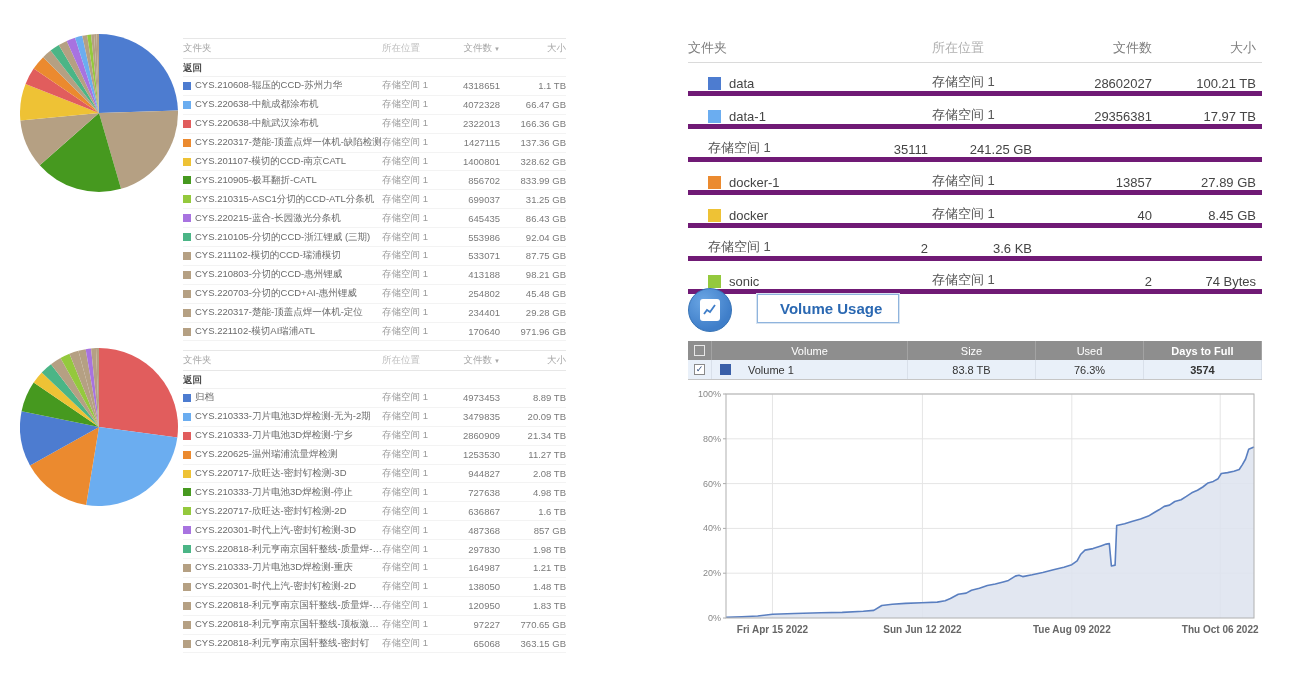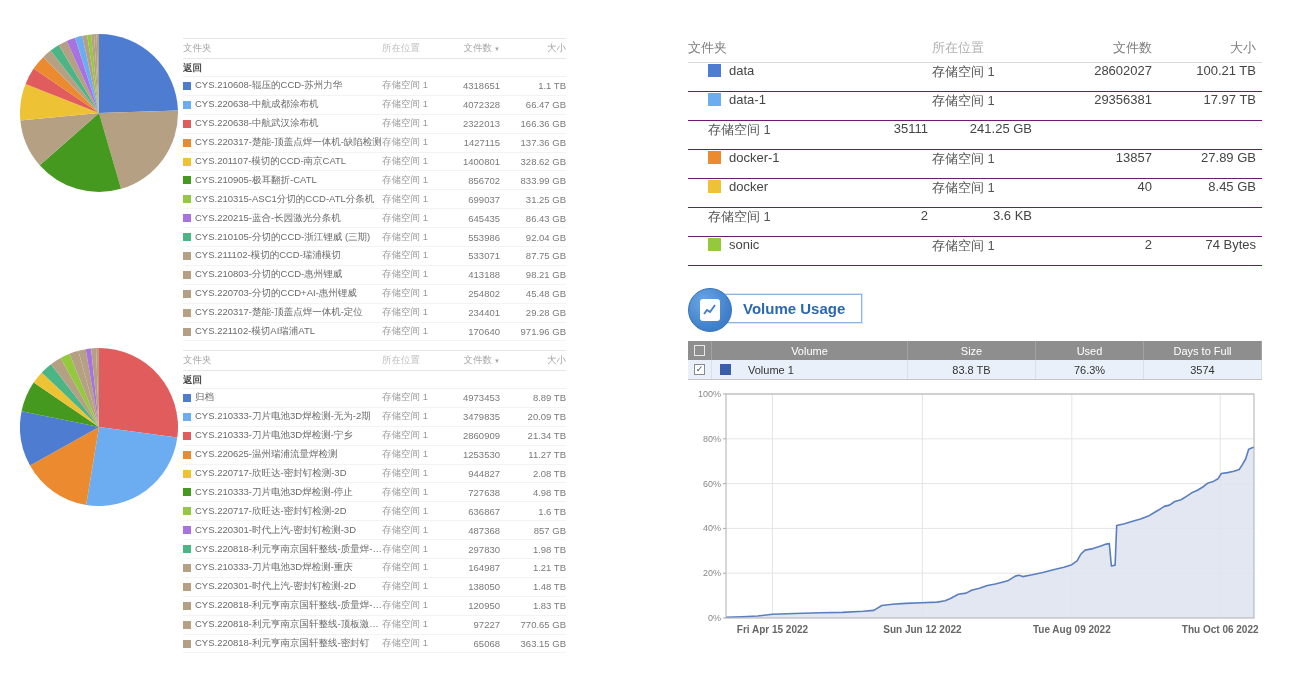--- a/index.html
+++ b/index.html
@@ -22,50 +22,50 @@
   .ft-count{width:56px;flex:none;text-align:right;color:#7a7a7a;}
   .ft-size{width:66px;flex:none;text-align:right;color:#7a7a7a;}
   .ft-head .ft-name{color:#a6a6a6;}
   .ft-head .ft-loc{color:#bdbdbd;}
   .ft-head .ft-count,.ft-head .ft-size{color:#a6a6a6;}
   .sort-arrow{font-size:6px;margin-left:2px;color:#a6a6a6;}
 
   
   .rtable{font-size:13px;}
   .rt-head{display:flex;align-items:center;height:28px;border-bottom:1px solid #dadada;color:#7d7d7d;}
-  .rt-row{display:flex;align-items:flex-start;height:28px;border-bottom:1px solid #701a75;color:#454545;padding-left:20px;}
+  .rt-row{display:flex;align-items:flex-end;height:28px;border-bottom:5px solid #701a75;color:#454545;padding-left:20px;}
   .rt-name{flex:1;display:flex;align-items:center;gap:8px;min-width:0;}
   .chip-b{width:13px;height:13px;flex:none;}
   .rt-loc{width:125px;flex:none;color:#555;}
   .rt-head .rt-loc{color:#b0b0b0;}
   .rt-count{width:95px;flex:none;text-align:right;}
   .rt-size{width:104px;flex:none;text-align:right;padding-right:6px;}
 
   
   .vu-icon{width:42px;height:42px;border-radius:50%;
     background:radial-gradient(circle at 35% 30%,#6aa6e4,#3f7ec9 70%);
     border:1px solid #3572b5;display:flex;align-items:center;justify-content:center;z-index:2;}
   .vu-doc{width:20px;height:22px;background:#fff;border-radius:3px;display:flex;align-items:center;justify-content:center;}
   .vu-titlebox{border:1px solid #8fb4dd;box-shadow:0 0 0 1px #d7e4f2;background:#fff;
-    padding:5px 16px 5px 22px;font-size:15px;font-weight:bold;color:#2a68b2;}
+    padding:5px 16px 5px 22px;font-size:15px;font-weight:bold;color:#2a68b2;margin-left:37px;}
   .vu-dl{font-size:11px;color:#2e6fc0;text-decoration:underline;display:flex;align-items:center;gap:3px;}
   .dl-circle{width:13px;height:13px;border-radius:50%;background:#2f78c8;color:#fff;font-size:9px;
     display:flex;align-items:center;justify-content:center;text-decoration:none;}
 
   
   .vtable{font-size:11px;border-radius:14px;}
   .vt-head{display:flex;height:19px;background:#8e8e8e;color:#fff;}
   .vt-head .cell{display:flex;align-items:center;justify-content:center;border-right:1px solid #a3a3a3;box-sizing:border-box;}
   .vt-row{display:flex;height:19px;background:#e9f0f9;border-bottom:1px solid #c6c6c6;color:#333;}
   .vt-row .cell{display:flex;align-items:center;justify-content:center;border-right:1px solid #d9e0ea;box-sizing:border-box;}
   .c-cb{width:24px;flex:none;}
   .c-vol{width:196px;flex:none;}
   .c-size{width:128px;flex:none;}
   .c-used{width:108px;flex:none;}
-  .c-days{flex:1;}
+  .c-days{flex:1;font-weight:bold;}
   .vt-row .c-vol{justify-content:flex-start;gap:17px;padding-left:8px;}
   .cbox{width:9px;height:9px;background:#fff;border:1px solid #8a8a8a;font-size:9px;line-height:9px;
     display:flex;align-items:center;justify-content:center;color:#2d4a7a;}
   .cbox.hdr{border-color:#e7e7e7;background:transparent;}
   .legend-sq{width:11px;height:11px;background:#3a5fa8;flex:none;}
 </style>
 </head>
 <body>
 
 <div id="pie1" class="abs" style="left:20px;top:34px;width:158px;height:158px;"><svg width="158" height="158" viewBox="0 0 158 158">

